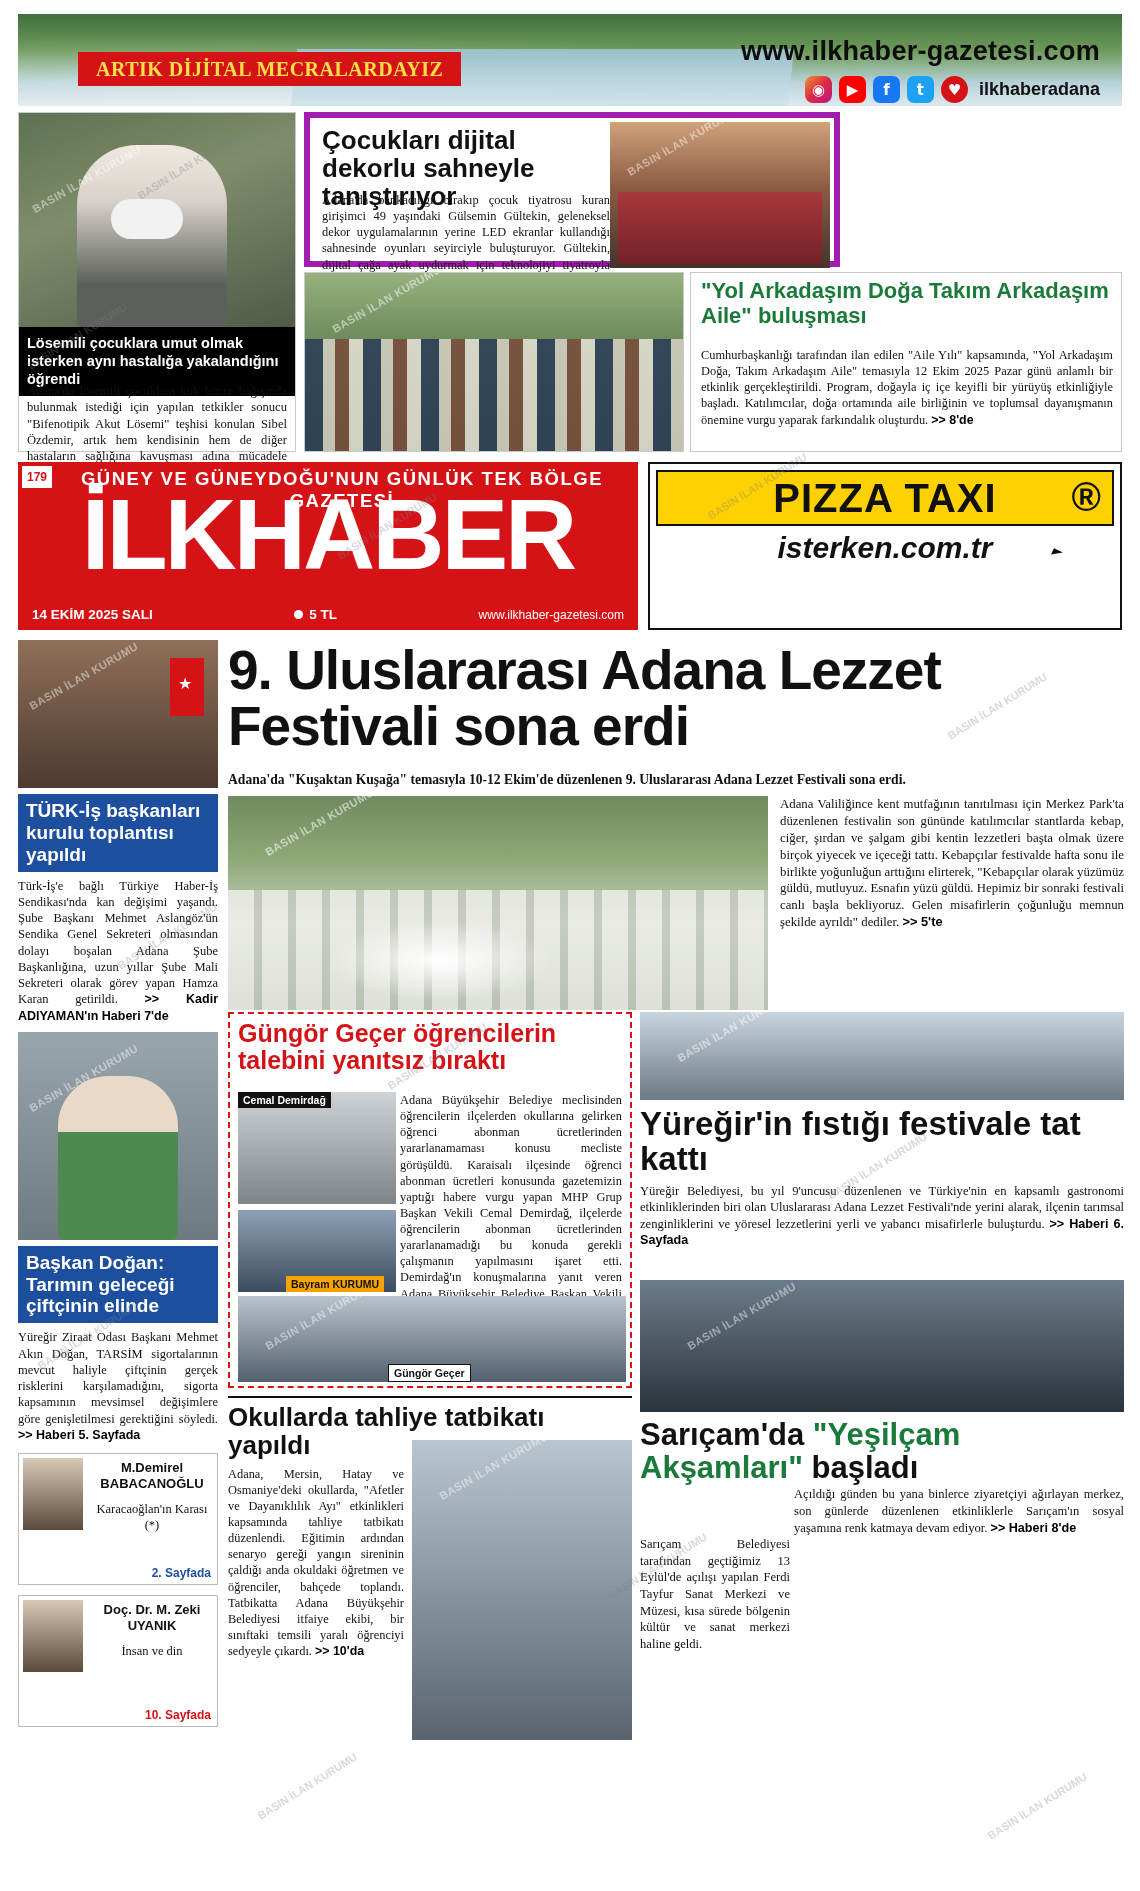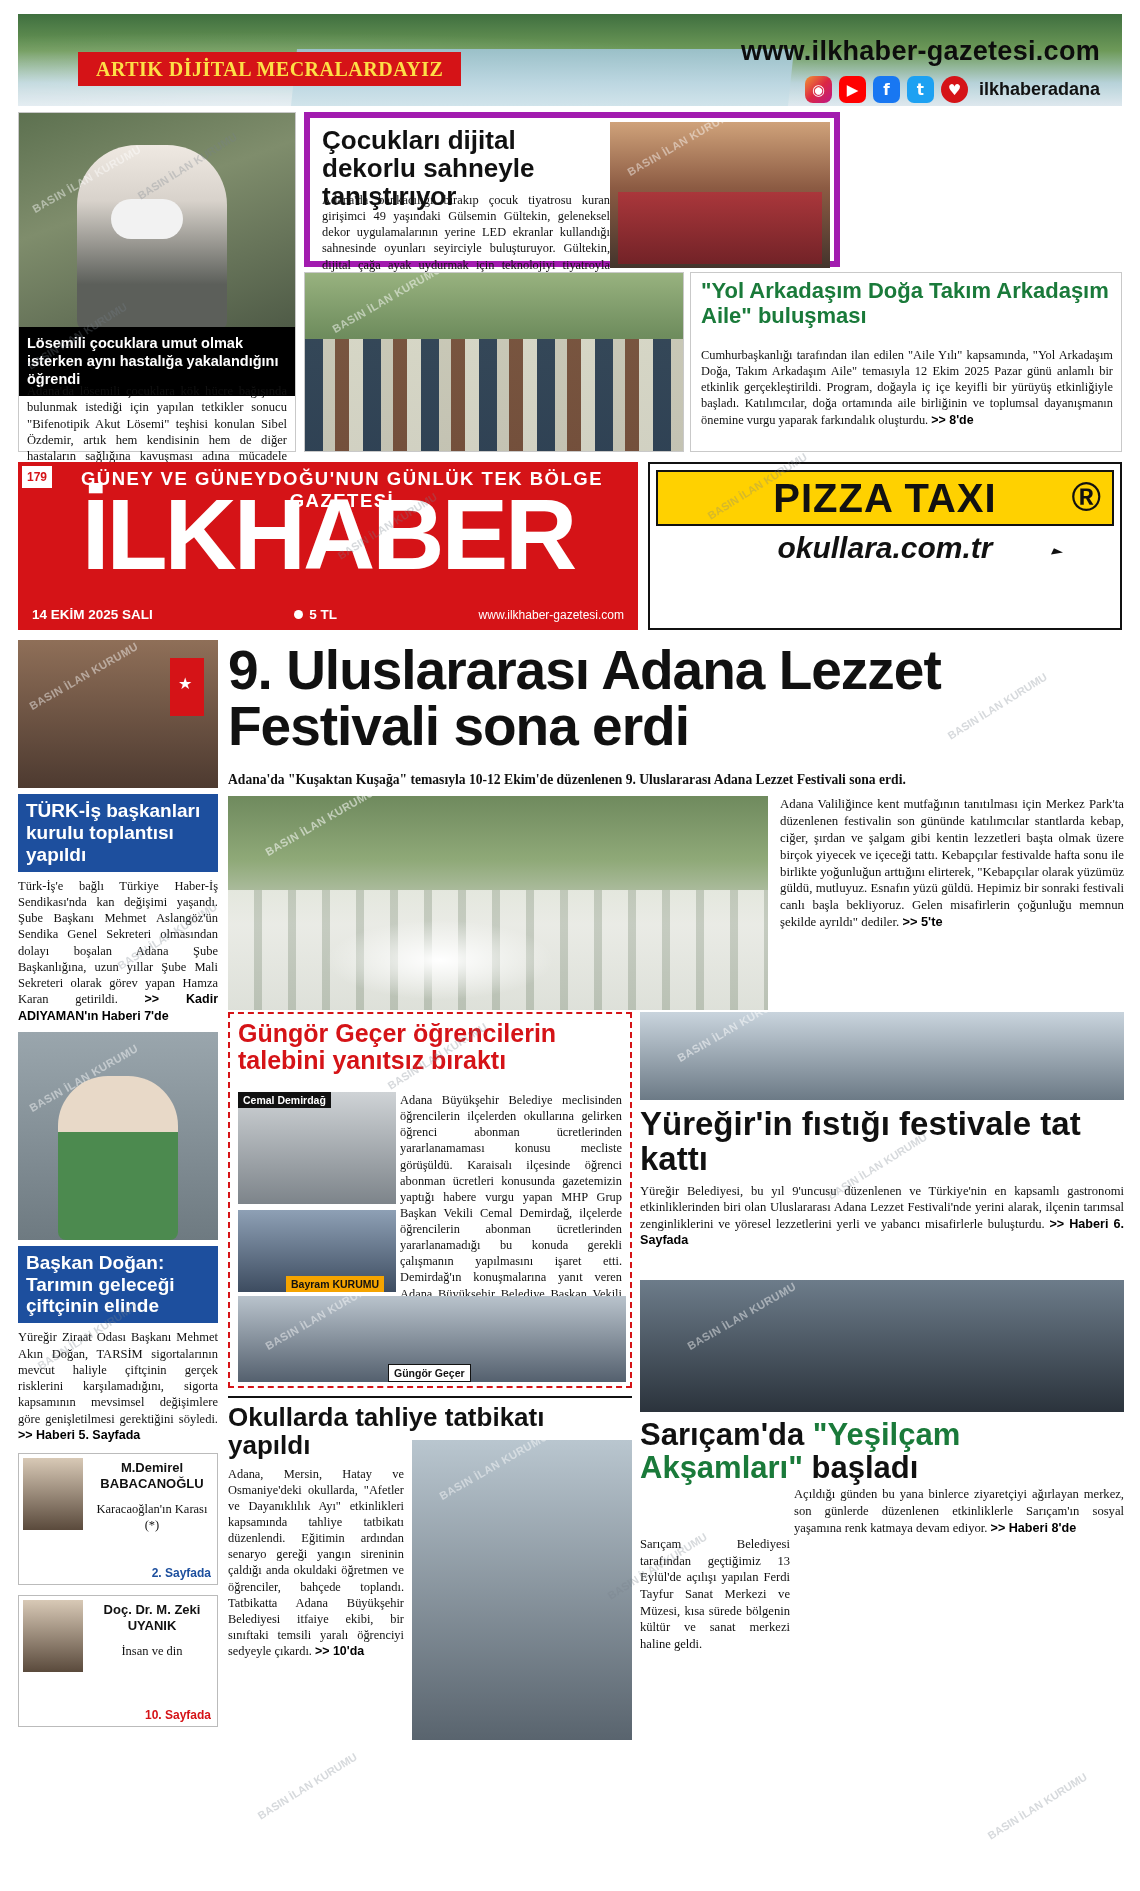--- a/index.html
+++ b/index.html
@@ -300,21 +300,21 @@
       <span class="url">www.ilkhaber-gazetesi.com</span>
     </div>
   </div>
   <div class="mastbadge">179</div>
 
   <div class="pizza">
     <div class="band">
       <span>PIZZA TAXI</span>
       <span class="reg">®</span>
     </div>
-    <div class="dom">okullara.com.tr</div>
+    <div class="dom">isterken.com.tr</div>
     <div class="cursor"></div>
   </div>
 
   <div class="mainhl">9. Uluslararası Adana Lezzet Festivali sona erdi</div>
   <div class="mainsub">Adana'da "Kuşaktan Kuşağa" temasıyla 10-12 Ekim'de düzenlenen 9. Uluslararası Adana Lezzet Festivali sona erdi.</div>
 
   <div class="lcol">
     <div class="lphoto1 photo">
       <div class="flag"></div>
       <div class="wm" style="left:4px;top:30px;color:rgba(255,255,255,.45);">BASIN İLAN KURUMU</div>

